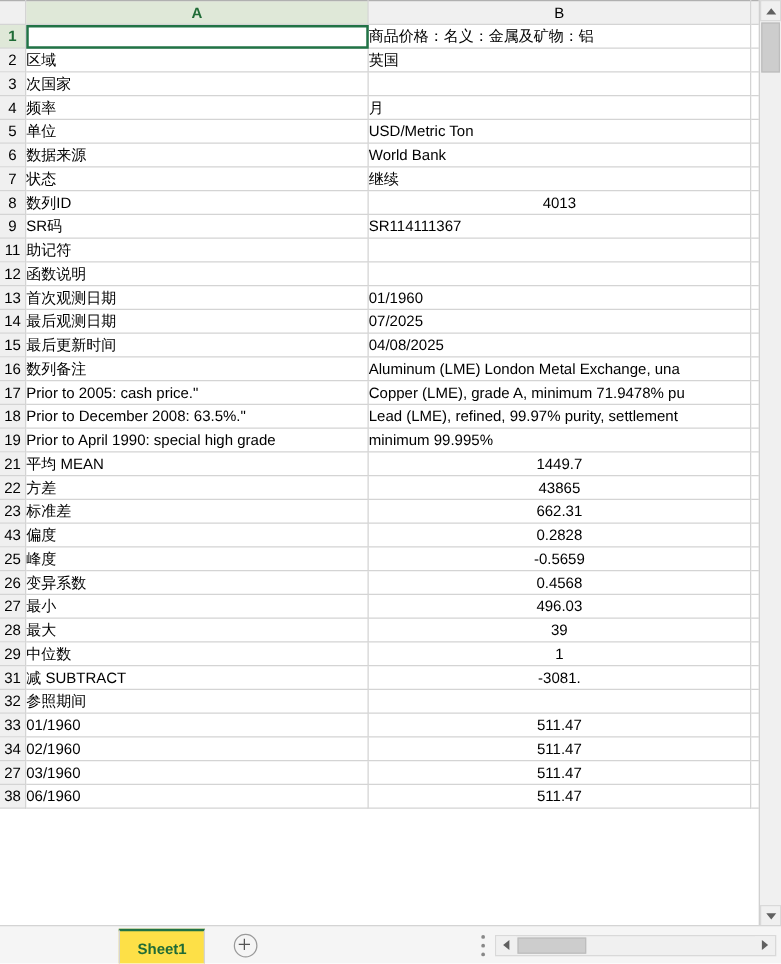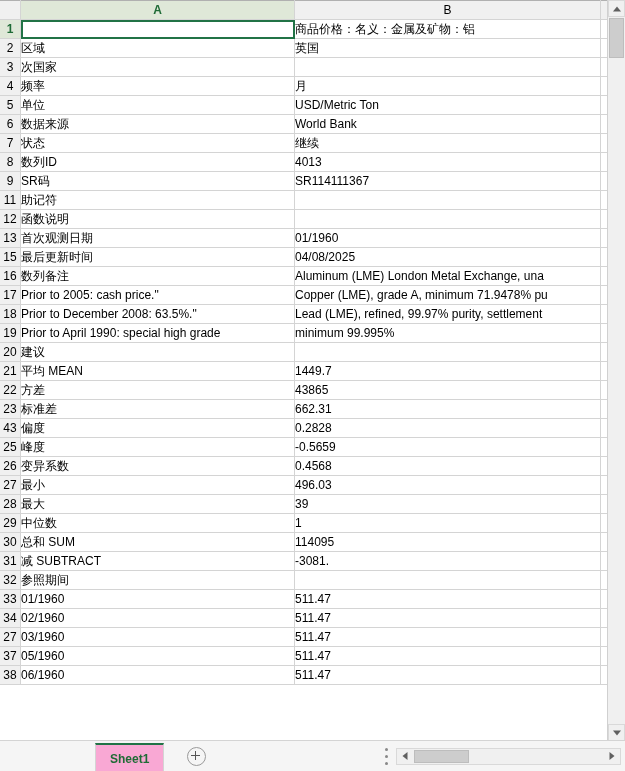--- a/index.html
+++ b/index.html
@@ -83,21 +83,21 @@
   .rowhead.active {
     background: #dfe8d8;
     color: #1f6b36;
     font-weight: bold;
   }
 
   td.cell {
     padding: 0 3px 0 3px;
     vertical-align: middle;
   }
-  td.cell.num { text-align: left; margin-left: 48px; }
+  td.cell.num { text-align: center; margin-left: 48px; }
   td.cell.txt { text-align: left; }
 
   .col-a { width: 273px; }
   .col-b { width: 305px; }
   .col-c { width: 10px; }
 
   
   td.selected {
     outline: 2px solid #217346;
     outline-offset: -2px;
@@ -163,21 +163,21 @@
     height: 30px;
     margin-left: 95px;
   }
   .sheet-tab {
     height: 28px;
     line-height: 28px;
     padding: 0 14px;
     font-size: 12px;
     color: #1f6b36;
     font-weight: bold;
-    background: #f9a8d4;
+    background: #fde047;
     border-top: 2px solid #217346;
     border-left: 1px solid #d4d4d4;
     border-right: 1px solid #d4d4d4;
     box-sizing: border-box;
   }
   .add-sheet {
     width: 28px;
     height: 30px;
     display: flex;
     align-items: center;
@@ -331,20 +331,26 @@
             <td class="cell col-b txt"></td>
             <td class="cell col-c txt"></td>
           </tr>
           <tr>
             <td class="rowhead">13</td>
             <td class="cell txt col-a">首次观测日期</td>
             <td class="cell col-b txt">01/1960</td>
             <td class="cell col-c txt"></td>
           </tr>
           <tr>
+            <td class="rowhead">14</td>
+            <td class="cell txt col-a">最后观测日期</td>
+            <td class="cell col-b txt">07/2025</td>
+            <td class="cell col-c txt"></td>
+          </tr>
+          <tr>
             <td class="rowhead">15</td>
             <td class="cell txt col-a">最后更新时间</td>
             <td class="cell col-b txt">04/08/2025</td>
             <td class="cell col-c txt"></td>
           </tr>
           <tr>
             <td class="rowhead">16</td>
             <td class="cell txt col-a">数列备注</td>
             <td class="cell col-b txt">Aluminum (LME) London Metal Exchange, una</td>
             <td class="cell col-c txt"></td>
@@ -361,26 +367,20 @@
             <td class="cell col-b txt">Lead (LME), refined, 99.97% purity, settlement</td>
             <td class="cell col-c txt"></td>
           </tr>
           <tr>
             <td class="rowhead">19</td>
             <td class="cell txt col-a">Prior to April 1990: special high grade</td>
             <td class="cell col-b txt"> minimum 99.995%</td>
             <td class="cell col-c txt"></td>
           </tr>
           <tr>
-            <td class="rowhead">20</td>
-            <td class="cell txt col-a">建议</td>
-            <td class="cell col-b txt"></td>
-            <td class="cell col-c txt"></td>
-          </tr>
-          <tr>
             <td class="rowhead">21</td>
             <td class="cell txt col-a">平均 MEAN</td>
             <td class="cell col-b num">1449.7</td>
             <td class="cell col-c txt"></td>
           </tr>
           <tr>
             <td class="rowhead">22</td>
             <td class="cell txt col-a">方差</td>
             <td class="cell col-b num">43865</td>
             <td class="cell col-c txt"></td>
@@ -421,26 +421,20 @@
             <td class="cell col-b num">39</td>
             <td class="cell col-c txt"></td>
           </tr>
           <tr>
             <td class="rowhead">29</td>
             <td class="cell txt col-a">中位数</td>
             <td class="cell col-b num">1</td>
             <td class="cell col-c txt"></td>
           </tr>
           <tr>
-            <td class="rowhead">30</td>
-            <td class="cell txt col-a">总和 SUM</td>
-            <td class="cell col-b num">114095</td>
-            <td class="cell col-c txt"></td>
-          </tr>
-          <tr>
             <td class="rowhead">31</td>
             <td class="cell txt col-a">减 SUBTRACT</td>
             <td class="cell col-b num">-3081.</td>
             <td class="cell col-c txt"></td>
           </tr>
           <tr>
             <td class="rowhead">32</td>
             <td class="cell txt col-a">参照期间</td>
             <td class="cell col-b txt"></td>
             <td class="cell col-c txt"></td>
@@ -453,26 +447,20 @@
           </tr>
           <tr>
             <td class="rowhead">34</td>
             <td class="cell txt col-a">02/1960</td>
             <td class="cell col-b num">511.47</td>
             <td class="cell col-c txt"></td>
           </tr>
           <tr>
             <td class="rowhead">27</td>
             <td class="cell txt col-a">03/1960</td>
-            <td class="cell col-b num">511.47</td>
-            <td class="cell col-c txt"></td>
-          </tr>
-          <tr>
-            <td class="rowhead">37</td>
-            <td class="cell txt col-a">05/1960</td>
             <td class="cell col-b num">511.47</td>
             <td class="cell col-c txt"></td>
           </tr>
           <tr>
             <td class="rowhead">38</td>
             <td class="cell txt col-a">06/1960</td>
             <td class="cell col-b num">511.47</td>
             <td class="cell col-c txt"></td>
           </tr>
         </tbody>

